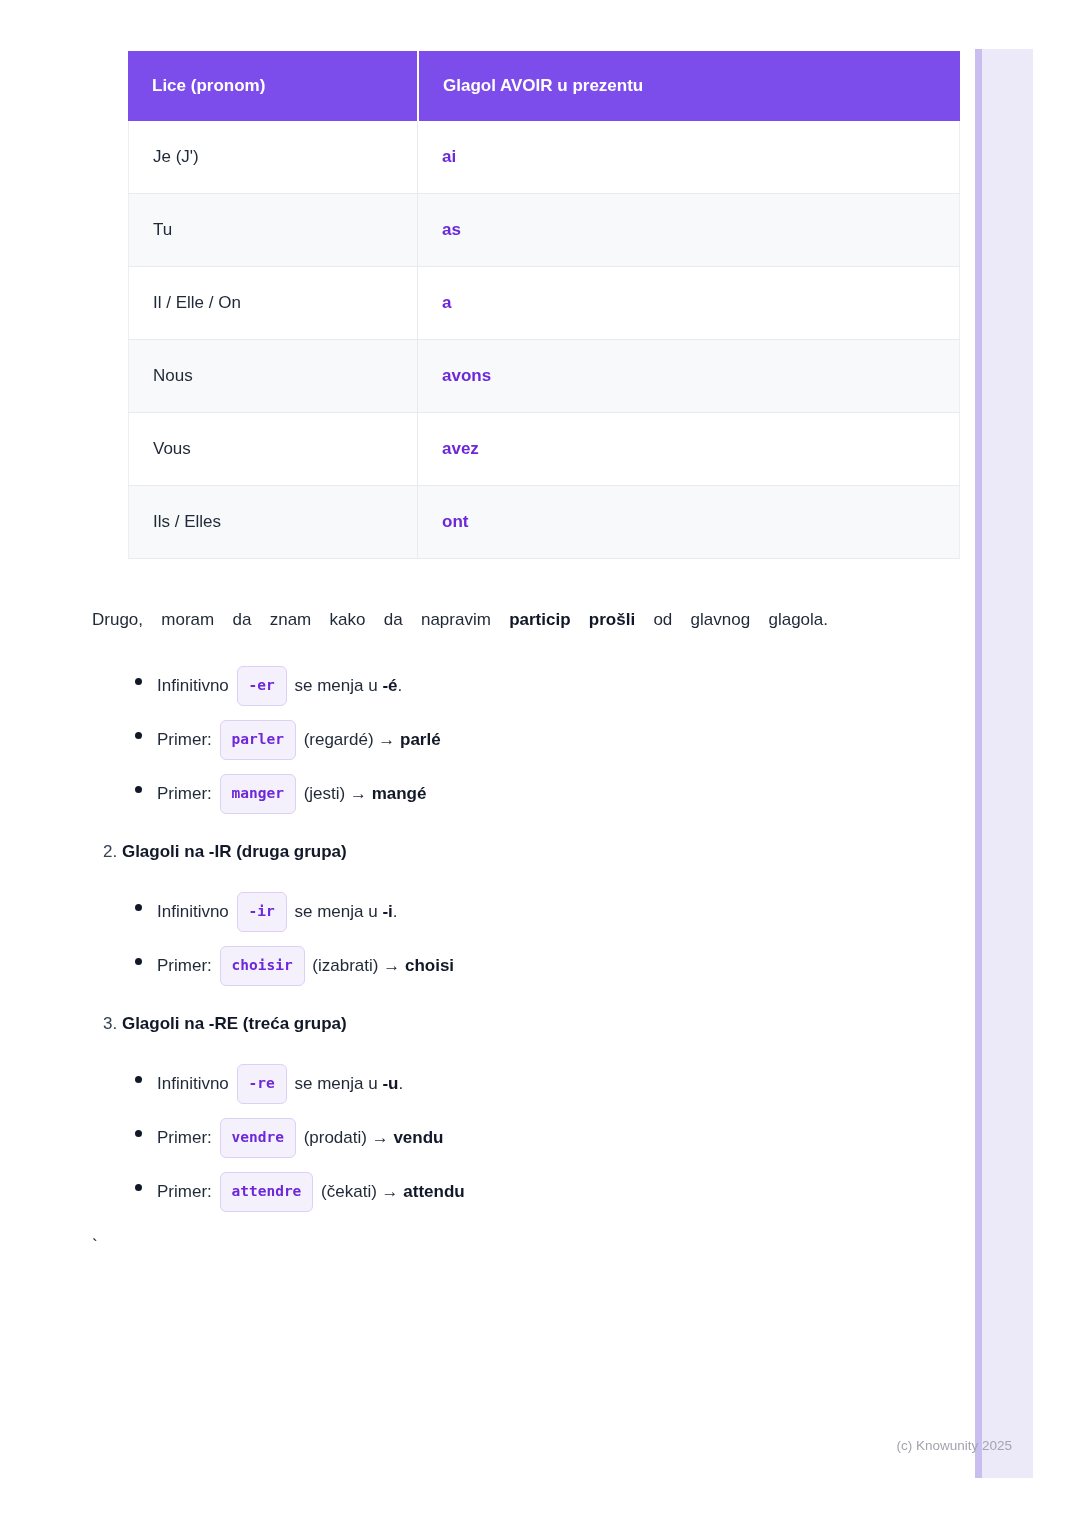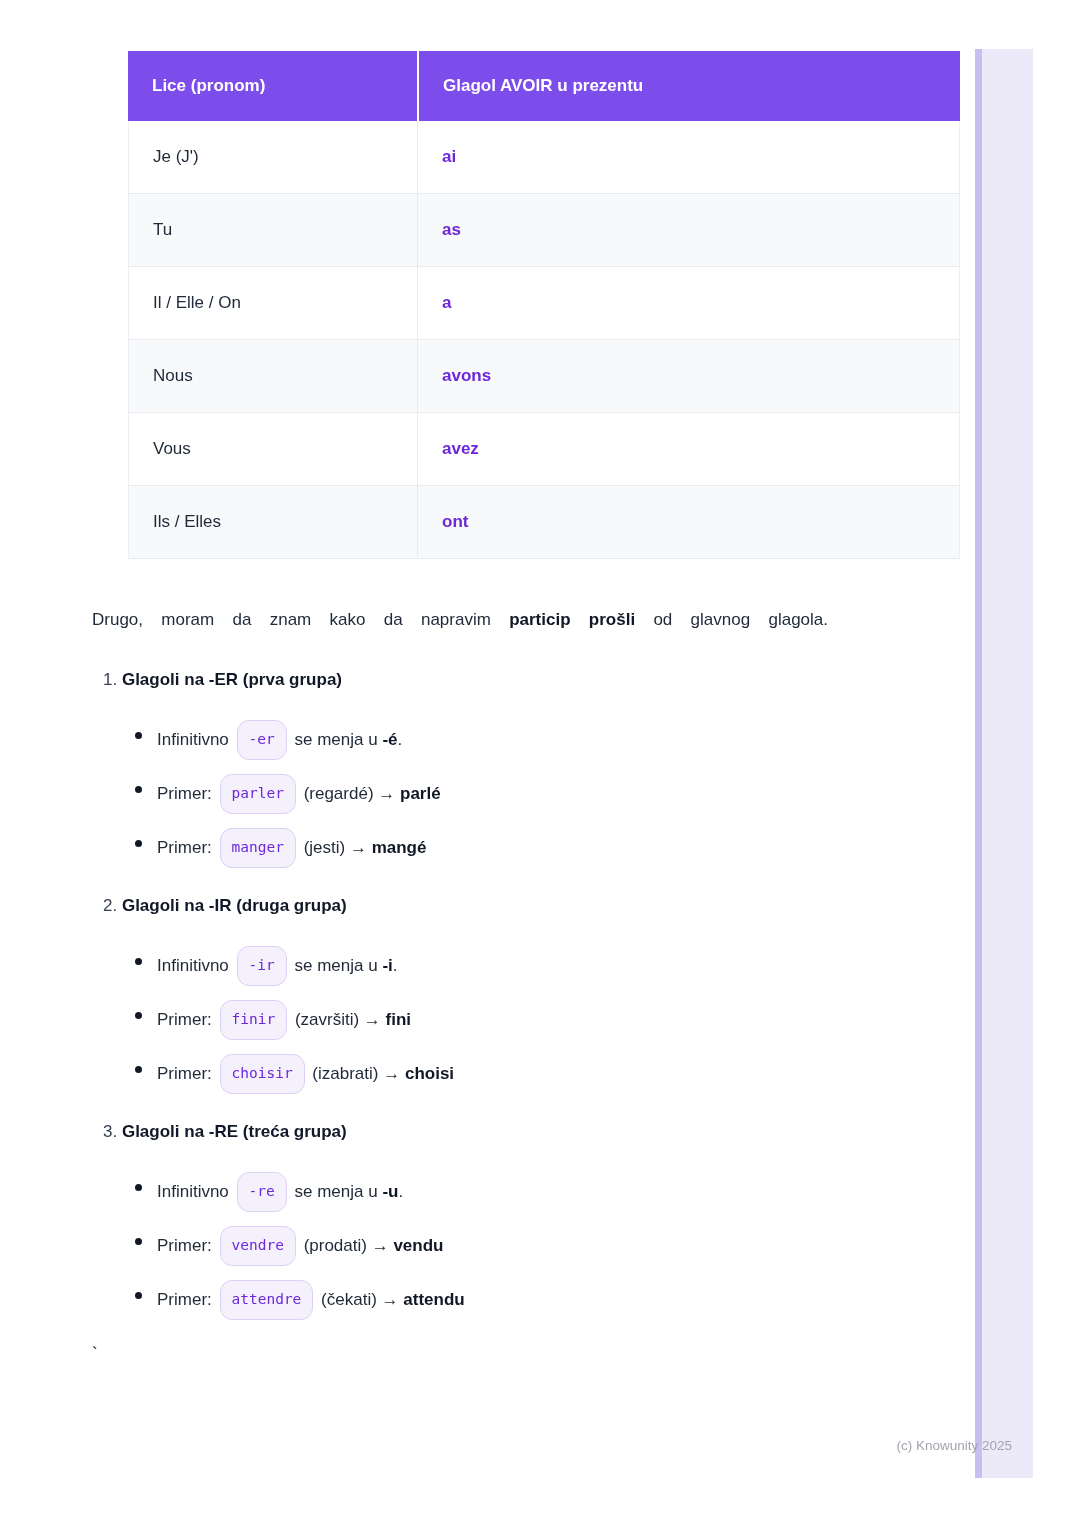--- a/index.html
+++ b/index.html
@@ -83,26 +83,26 @@
     content: "";
     position: absolute; left: 43px; top: 12px;
     width: 7px; height: 7px; border-radius: 50%;
     background: #111827;
   }
   .group li strong { color: #111827; }
 
   .pill {
     display: inline-block;
     font-family: "DejaVu Sans Mono", monospace;
-    font-weight: normal;
+    font-weight: bold;
     font-size: 14.5px;
     color: #6d28d9;
     background: #f5f1fc;
     border: 1px solid #dcd0f5;
-    border-radius: 12px;
+    border-radius: 6px;
     padding: 3px 11px 4px 11px;
     margin: 0 3px;
     vertical-align: 1px;
   }
 
   .stray-char { margin-top: 22px; font-size: 17px; color: #111827; }
 
   .copyright {
     position: absolute;
     top: 1438px; right: 68px;
@@ -156,33 +156,31 @@
       </tbody>
     </table>
 
     <div class="intro">
       <div class="line-justified"><span>Drugo, moram da znam kako da napravim </span><strong>particip prošli</strong><span> od glavnog glagola.</span></div>
     </div>
 
     <div class="groups">
 
       <div class="group">
-        <div class="group-heading"><span>1.</span> <strong>Glagoli na -ER (prva grupa)</strong></div>
         <ul>
           <li><span>Infinitivno</span> <code class="pill">-er</code> <span>se menja u</span> <strong>-é</strong><span>.</span></li>
           <li><span>Primer:</span> <code class="pill">parler</code> <span>(regardé) →</span> <strong>parlé</strong></li>
           <li><span>Primer:</span> <code class="pill">manger</code> <span>(jesti) →</span> <strong>mangé</strong></li>
         </ul>
       </div>
 
       <div class="group">
         <div class="group-heading"><span>2.</span> <strong>Glagoli na -IR (druga grupa)</strong></div>
         <ul>
           <li><span>Infinitivno</span> <code class="pill">-ir</code> <span>se menja u</span> <strong>-i</strong><span>.</span></li>
-          <li><span>Primer:</span> <code class="pill">finir</code> <span>(završiti) →</span> <strong>fini</strong></li>
           <li><span>Primer:</span> <code class="pill">choisir</code> <span>(izabrati) →</span> <strong>choisi</strong></li>
         </ul>
       </div>
 
       <div class="group">
         <div class="group-heading"><span>3.</span> <strong>Glagoli na -RE (treća grupa)</strong></div>
         <ul>
           <li><span>Infinitivno</span> <code class="pill">-re</code> <span>se menja u</span> <strong>-u</strong><span>.</span></li>
           <li><span>Primer:</span> <code class="pill">vendre</code> <span>(prodati) →</span> <strong>vendu</strong></li>
           <li><span>Primer:</span> <code class="pill">attendre</code> <span>(čekati) →</span> <strong>attendu</strong></li>

